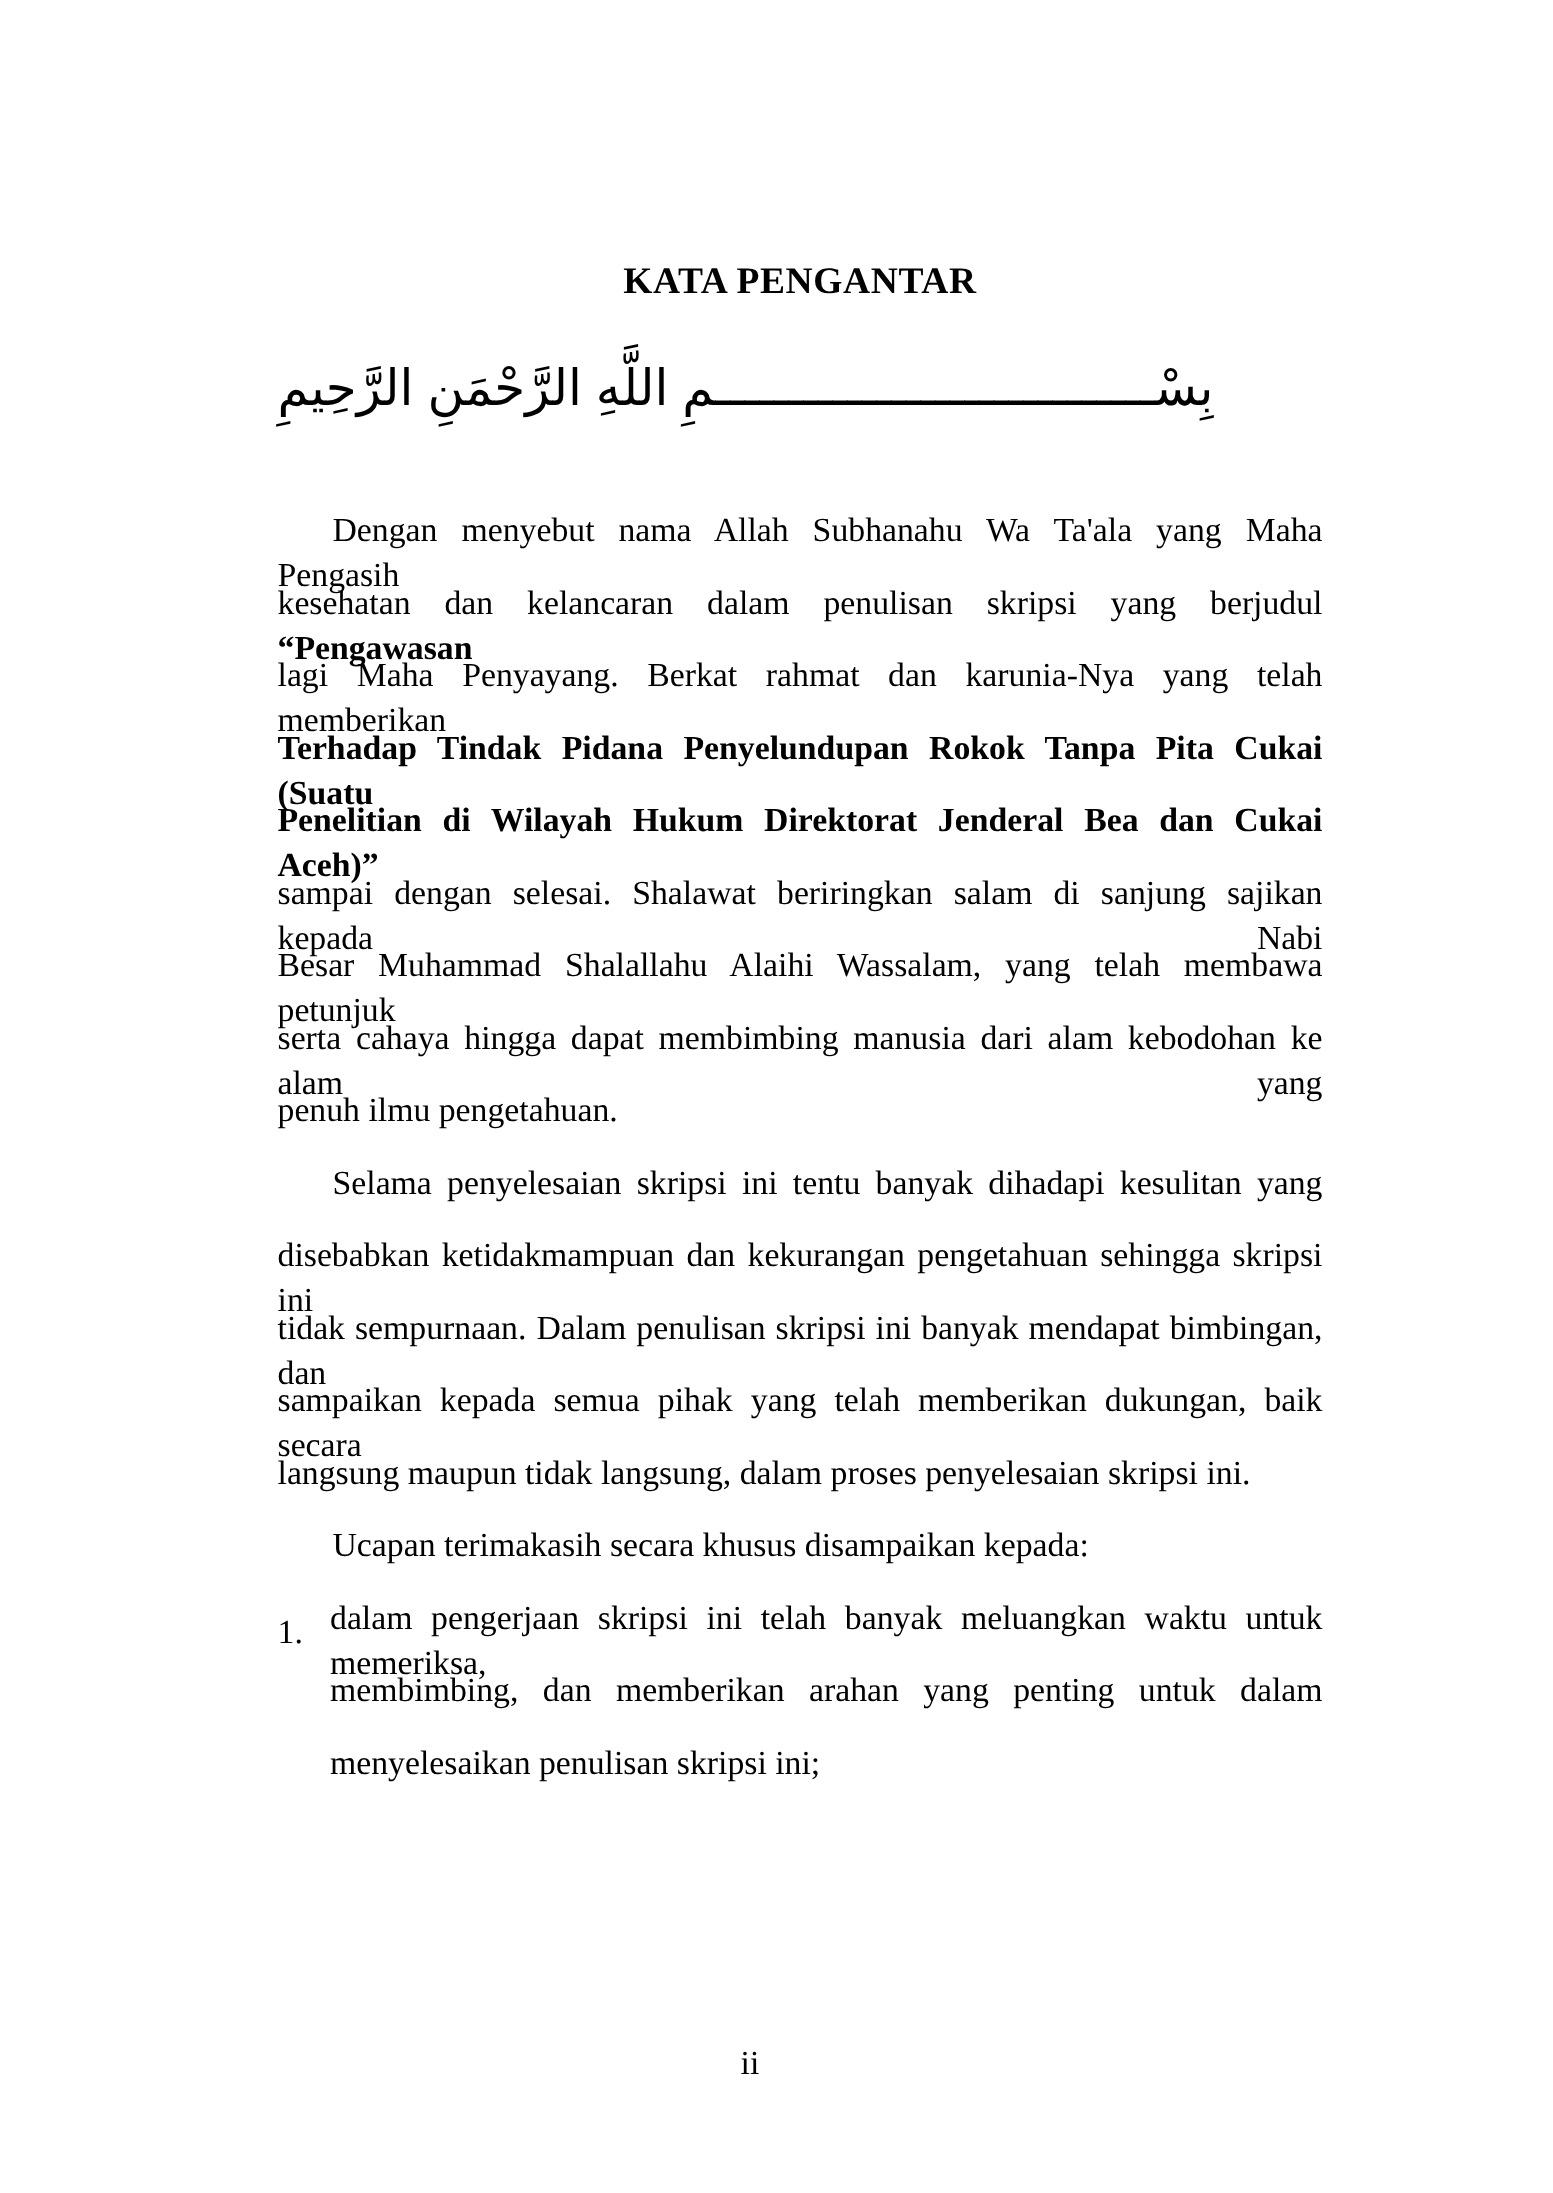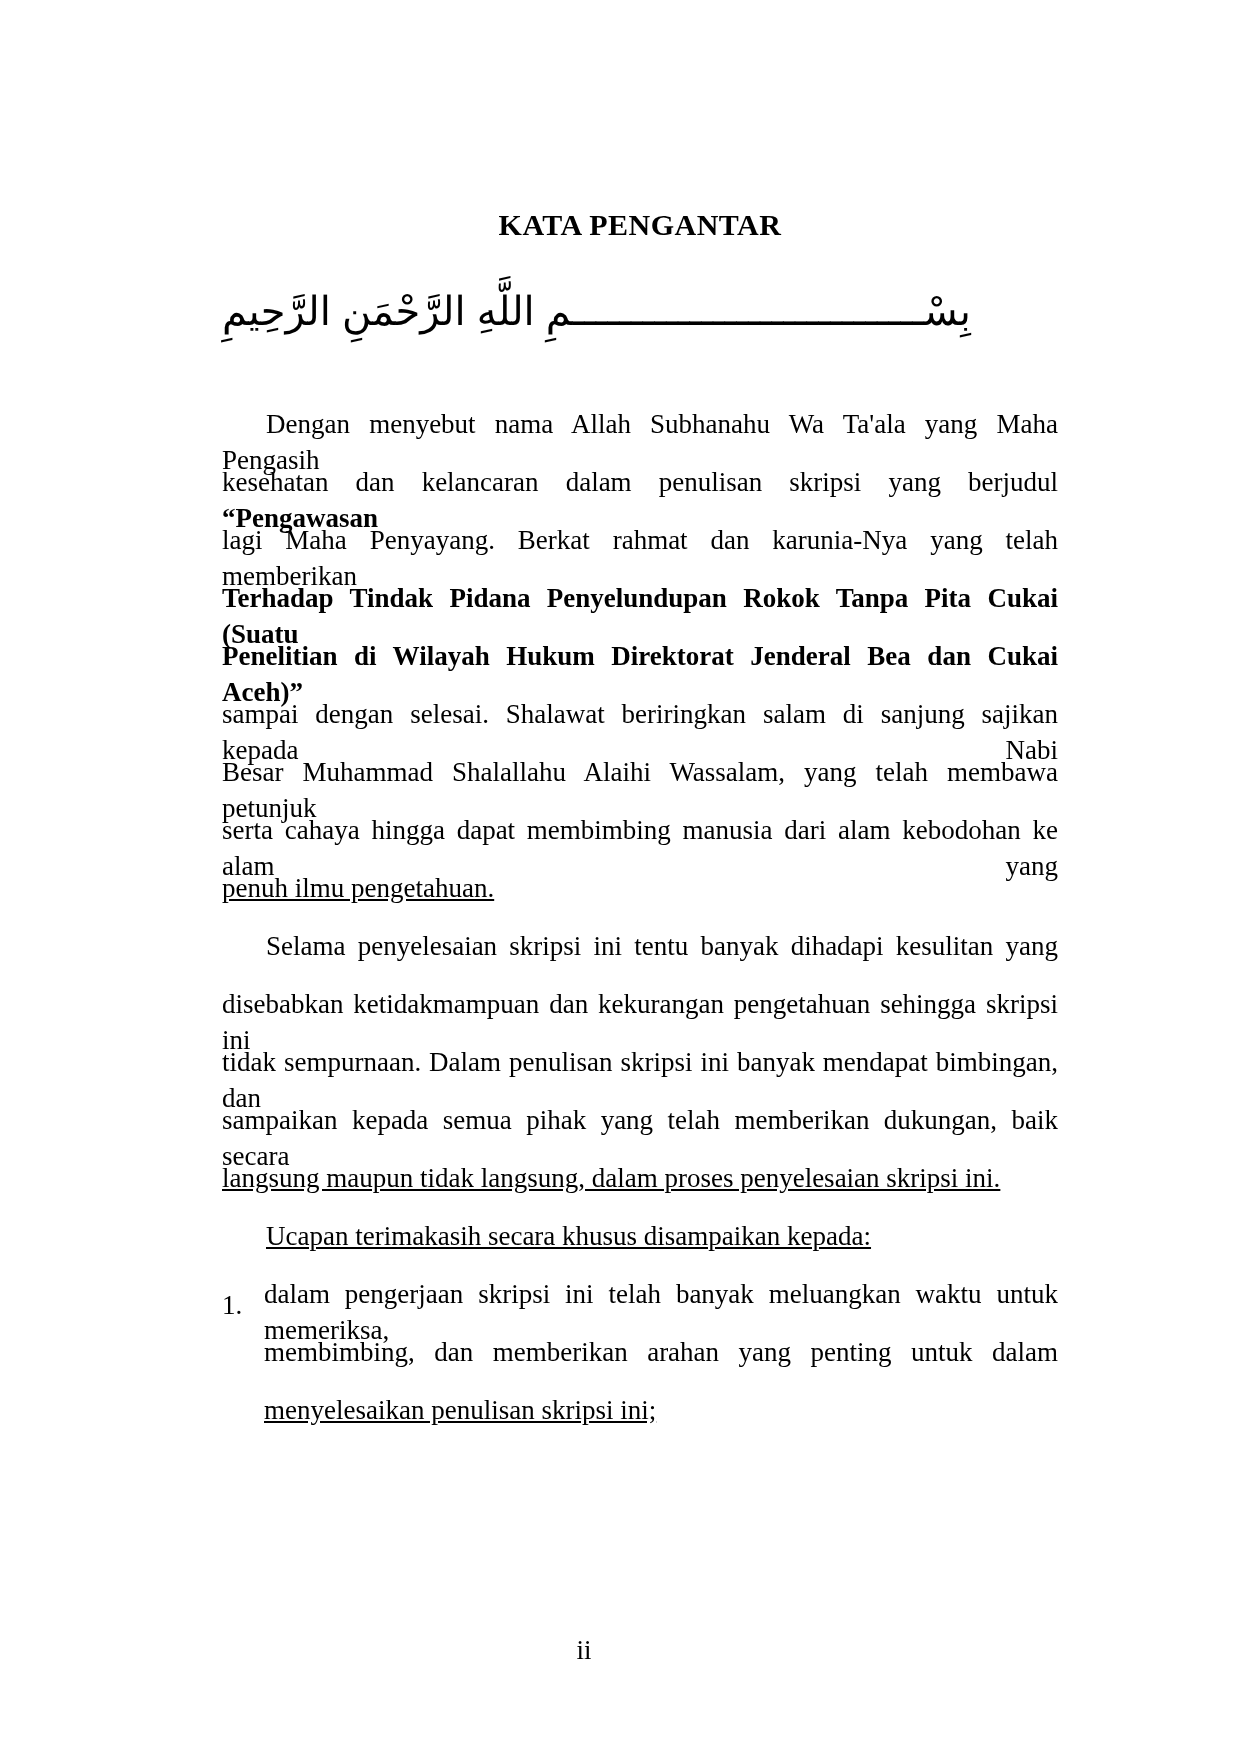--- a/index.html
+++ b/index.html
@@ -57,29 +57,28 @@
   }
   .line {
     height: 58px;
     line-height: 36px;
     text-align: justify;
     text-align-last: justify;
     white-space: normal;
   }
   .line.last {
     text-align-last: left;
-    text-decoration: underline;
   }
   .line.first {
     text-indent: 44px;
   }
   .line b { font-weight: bold; }
   .page-number {
     position: absolute;
-    left: 524px;
+    left: 540px;
     width: 120px;
     top: 1632px;
     text-align: center;
     font-size: 27px;
     line-height: 36px;
   }
 </style>
 </head>
 <body>
 

